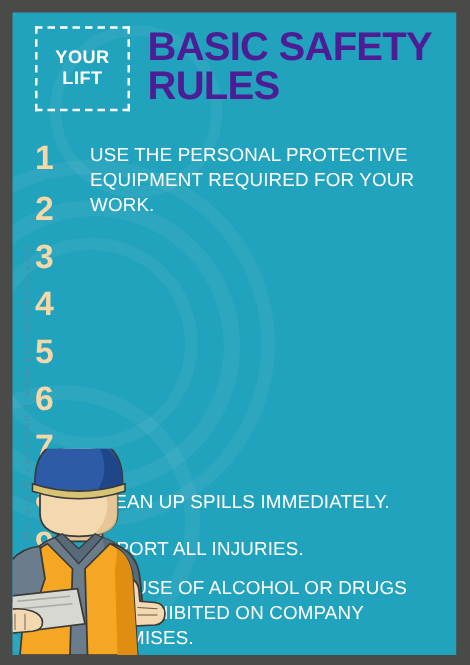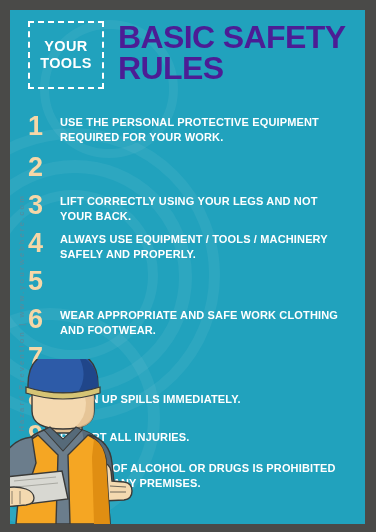--- a/index.html
+++ b/index.html
@@ -131,27 +131,28 @@
     color: #f6d7a7;
     font-weight: bold;
     font-size: 27px;
     line-height: 0.92;
     letter-spacing: -1px;
   }
   .rule-number.wide { font-size: 26px; letter-spacing: -1.5px; }
   .rule-text {
     flex: 1 1 auto;
     color: #ffffff;
-    font-weight: bold;
-    font-size: 11px;
+    font-weight: normal;
+    font-size: 15px;
     line-height: 1.33;
     letter-spacing: 0.15px;
     padding-right: 22px;
     text-transform: uppercase;
     padding-top: 1px;
+    margin-left: 12px;
   }
 
   
   #worker {
     position: absolute;
     left: 0;
     bottom: 0;
     width: 132px;
     height: 165px;
   }
@@ -170,54 +171,51 @@
     <div class="ring" id="ring-e"></div>
 
     <div id="side-text">
       <span id="side-text-label">Workplace Hazard Prevention  |  www.yourwebhere.com</span>
     </div>
 
     <div id="header">
 
       <div id="logo-box">
         <span id="logo-line-1">YOUR</span>
-        <span id="logo-line-2">TOOLS</span>
+        <span id="logo-line-2">LIFT</span>
       </div>
 
       <div id="poster-title">BASIC SAFETY RULES</div>
     </div>
 
     <div id="rules-list">
 
       <div class="rule-row" style="top:0px;">
         <div class="rule-number">1</div>
         <div class="rule-text">USE THE PERSONAL PROTECTIVE EQUIPMENT REQUIRED FOR YOUR WORK.</div>
       </div>
 
       <div class="rule-row" style="top:41px;">
         <div class="rule-number">2</div>
       </div>
 
       <div class="rule-row" style="top:79px;">
         <div class="rule-number">3</div>
-        <div class="rule-text">LIFT CORRECTLY USING YOUR LEGS AND NOT YOUR BACK.</div>
       </div>
 
       <div class="rule-row" style="top:117px;">
         <div class="rule-number">4</div>
-        <div class="rule-text">ALWAYS USE EQUIPMENT / TOOLS / MACHINERY SAFELY AND PROPERLY.</div>
       </div>
 
       <div class="rule-row" style="top:155px;">
         <div class="rule-number">5</div>
       </div>
 
       <div class="rule-row" style="top:193px;">
         <div class="rule-number">6</div>
-        <div class="rule-text">WEAR APPROPRIATE AND SAFE WORK CLOTHING AND FOOTWEAR.</div>
       </div>
 
       <div class="rule-row" style="top:231px;">
         <div class="rule-number">7</div>
       </div>
 
       <div class="rule-row" style="top:271px;">
         <div class="rule-number">8</div>
         <div class="rule-text" style="padding-top:7px;">CLEAN UP SPILLS IMMEDIATELY.</div>
       </div>

